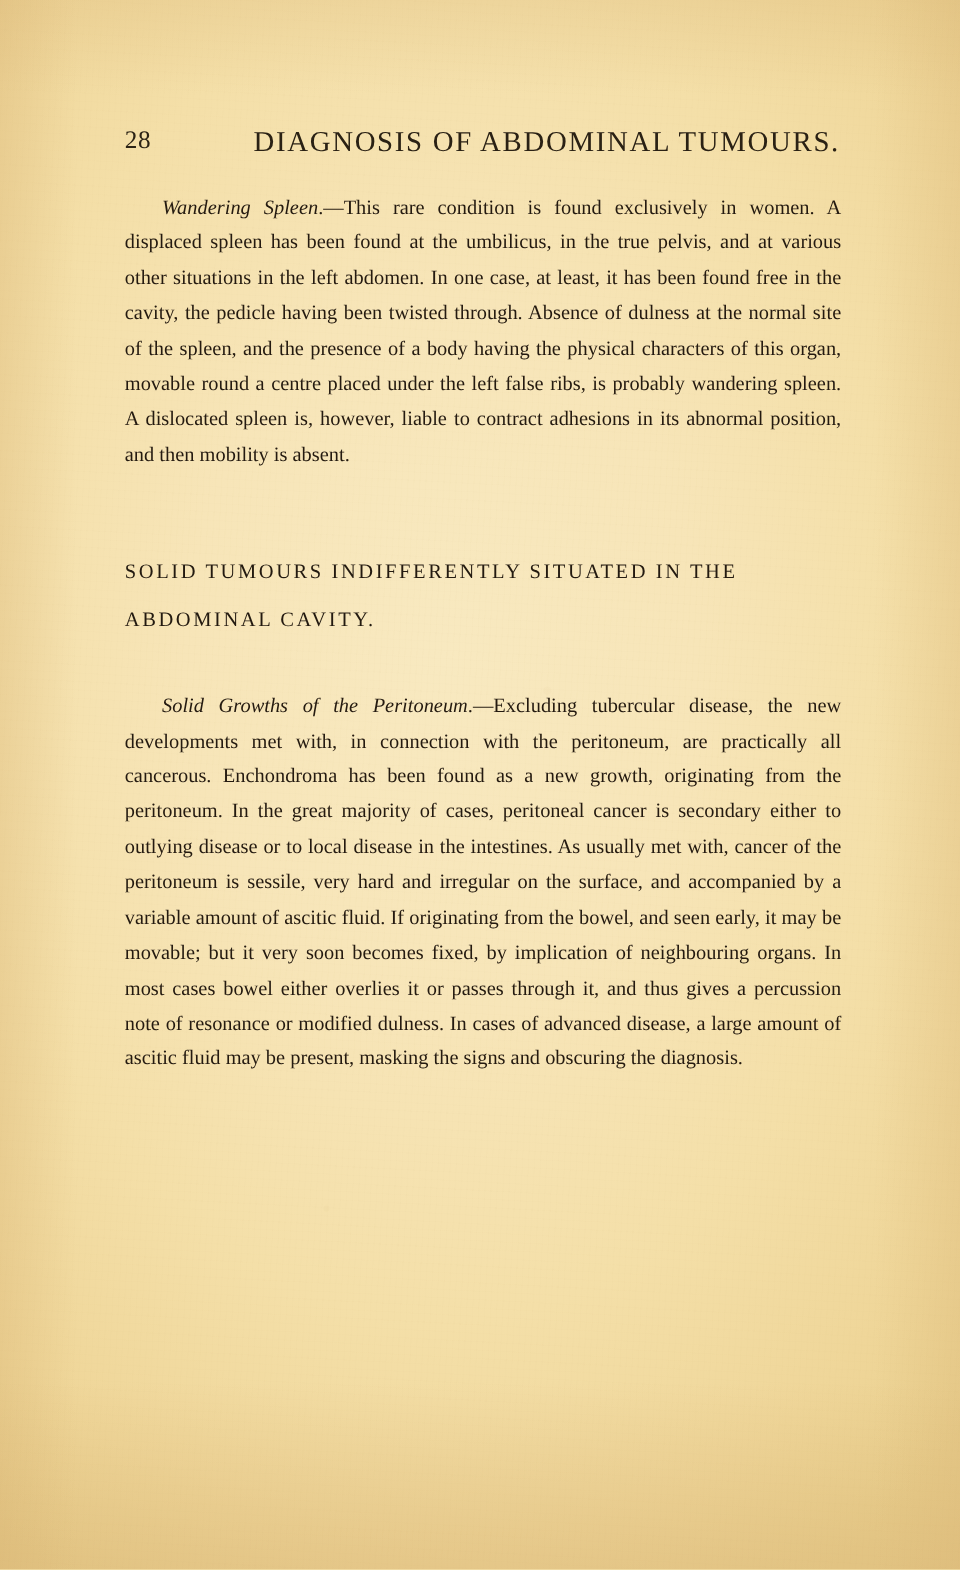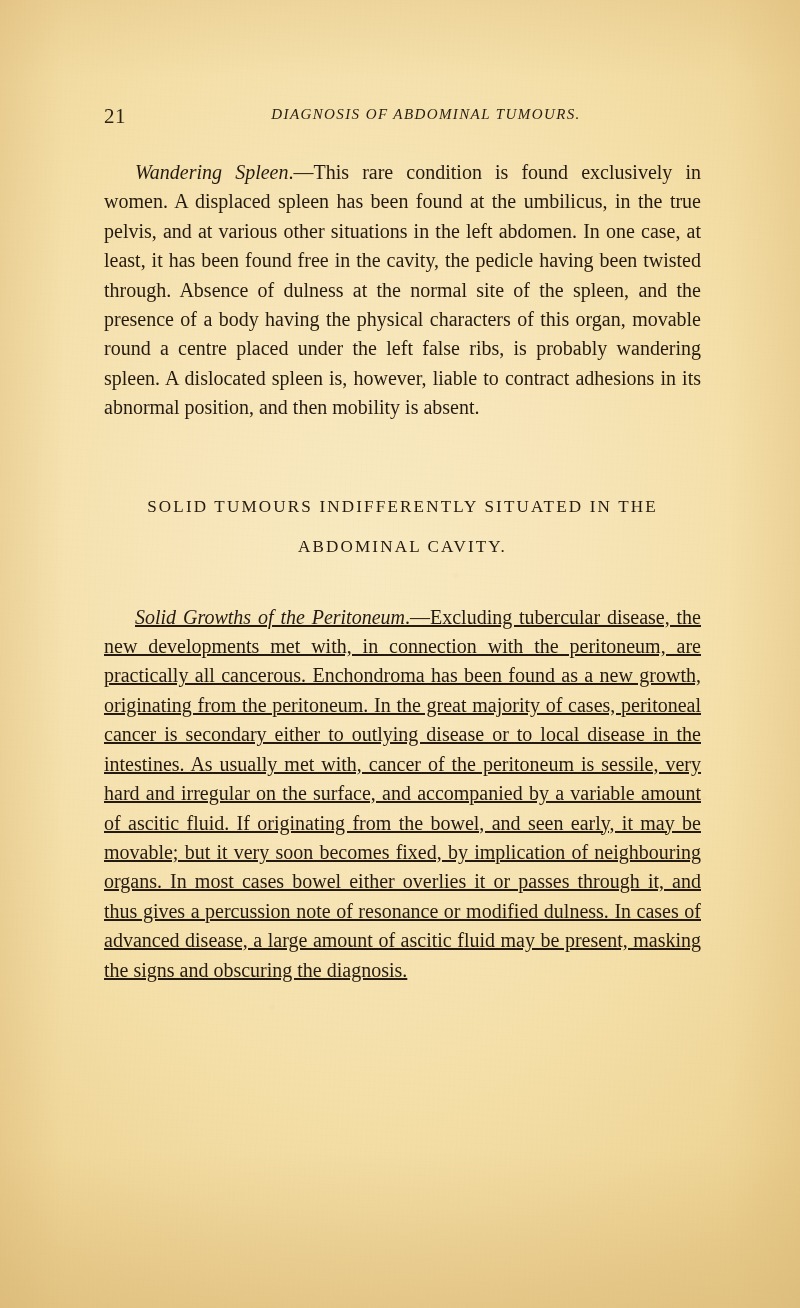--- a/index.html
+++ b/index.html
@@ -83,61 +83,59 @@
     font-size: 21px;
     letter-spacing: .4px;
     color: #2c2315;
   }
 
   .head-title {
     position: absolute;
     left: 48px;
     right: 0;
     top: 2px;
-    text-align: center;
-    font-style: italic;
-    font-size: 15px;
+    text-align: right;
+    font-size: 24px;
     letter-spacing: 1.4px;
     color: #2a2114;
     white-space: nowrap;
   }
 
   
   .text-block {
     position: absolute;
     left: 104px;
     top: 158px;
     width: 597px;
     color: #23190f;
   }
 
   p.para {
     margin: 0;
     text-align: justify;
     text-justify: inter-word;
-    font-size: 20px;
+    font-size: 17px;
     line-height: 29.4px;
     text-indent: 31px;
     color: #241a10;
     -webkit-font-smoothing: antialiased;
   }
 
   p.para.tight {
     text-indent: 31px;
-    text-decoration: underline;
   }
 
   .run-in {
     font-style: italic;
   }
 
   
   .section-heading {
     margin: 0;
-    text-align: center;
+    text-align: left;
     font-weight: normal;
     font-size: 17.1px;
     letter-spacing: 2.15px;
     line-height: 40px;
     color: #231a10;
     text-transform: uppercase;
   }
 
   .gap-before-heading { height: 64px; }
   .gap-after-heading  { height: 36px; }
@@ -146,21 +144,21 @@
 <body>
 
 <div class="page">
 
   <div class="paper-grain"></div>
   <div class="paper-vignette"></div>
 
   <div class="content">
 
     <div class="running-head">
-      <span class="folio">21</span>
+      <span class="folio">28</span>
       <span class="head-title">DIAGNOSIS OF ABDOMINAL TUMOURS.</span>
     </div>
 
     <div class="text-block">
 
       <p class="para">
         <span class="run-in">Wandering Spleen</span><span>.—</span><span>This rare condition is found exclusively in women. A displaced spleen has been found at the umbilicus, in the true pelvis, and at various other situations in the left abdomen. In one case, at least, it has been found free in the cavity, the pedicle having been twisted through. Absence of dulness at the normal site of the spleen, and the presence of a body having the physical characters of this organ, movable round a centre placed under the left false ribs, is probably wandering spleen. A dislocated spleen is, however, liable to contract adhesions in its abnormal position, and then mobility is absent.</span>
       </p>
 
       <div class="gap-before-heading"></div>

